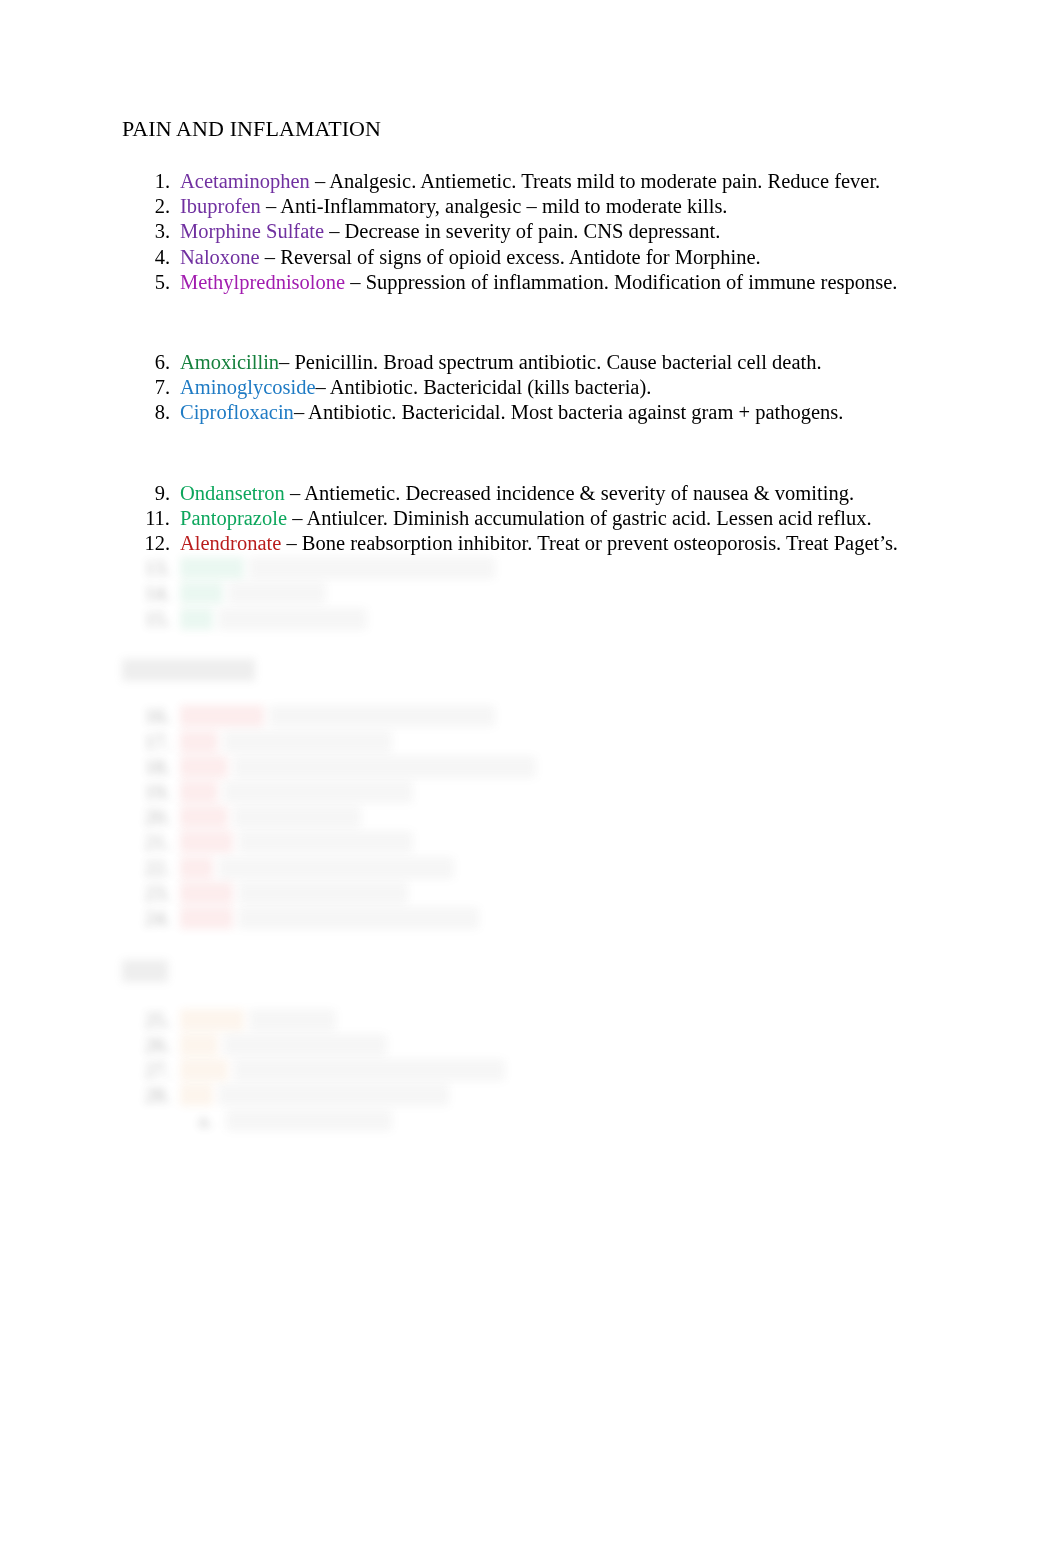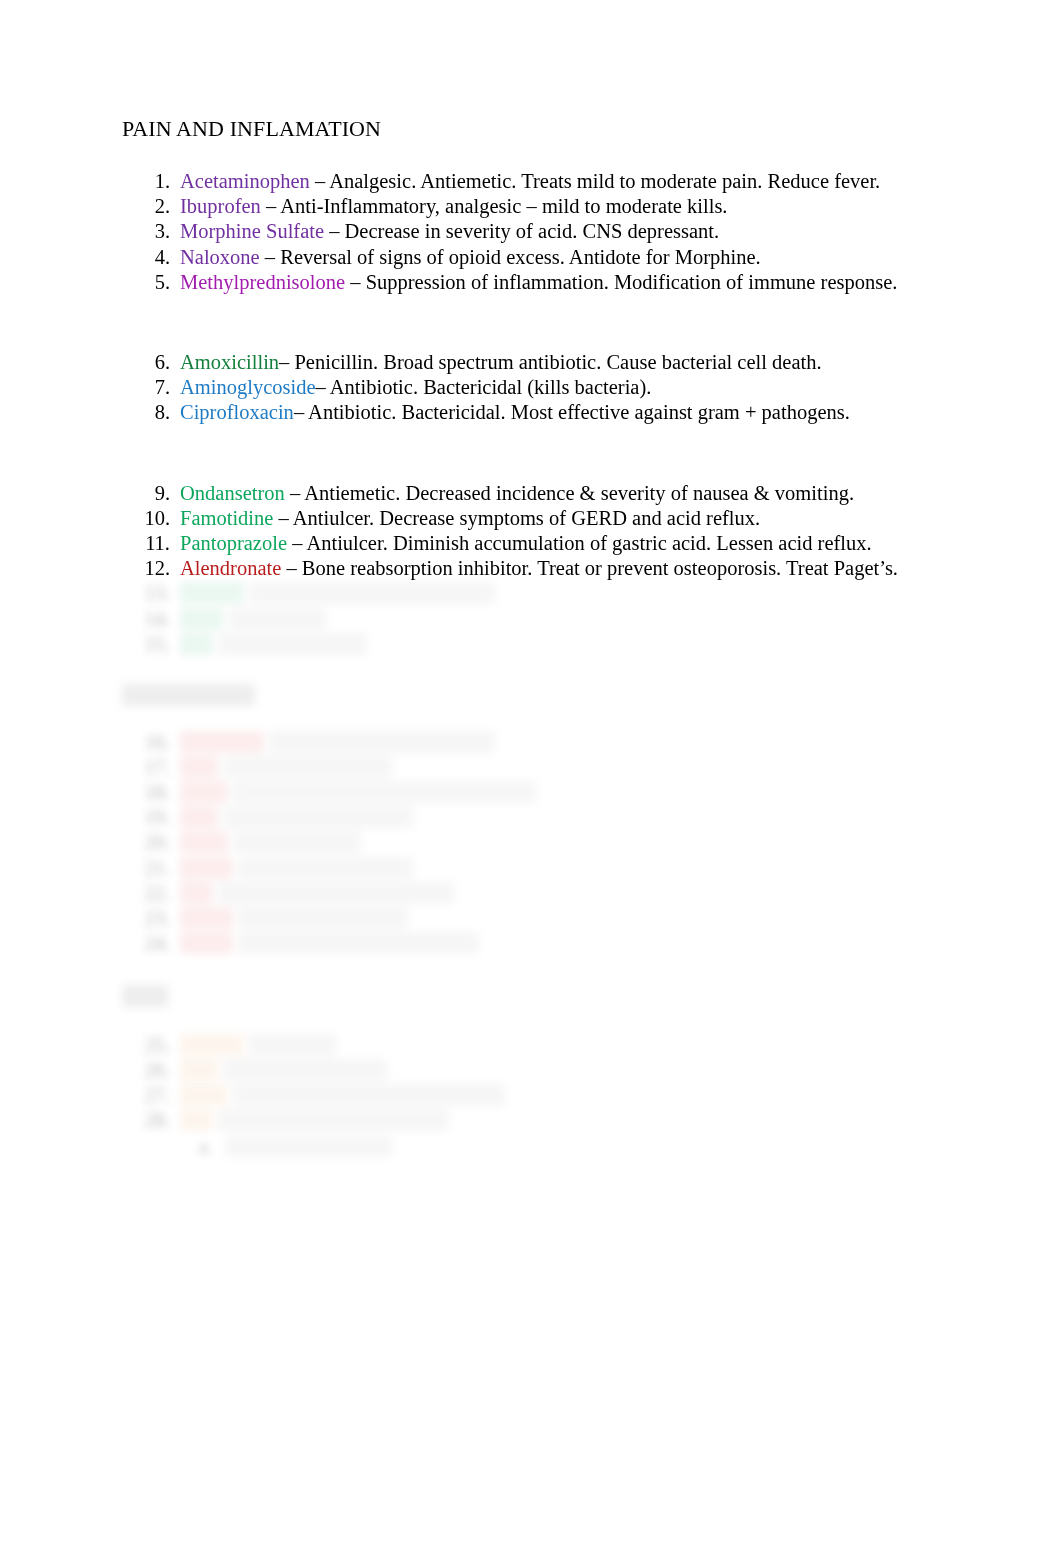--- a/index.html
+++ b/index.html
@@ -110,21 +110,21 @@
         <li class="drug-item">
           <span class="item-num">1.</span>
           <span class="item-body"><span class="drug-name" style="color:#7030A0">Acetaminophen</span><span class="drug-desc"> – Analgesic. Antiemetic. Treats mild to moderate pain. Reduce fever.</span></span>
         </li>
         <li class="drug-item">
           <span class="item-num">2.</span>
           <span class="item-body"><span class="drug-name" style="color:#7030A0">Ibuprofen</span><span class="drug-desc"> – Anti-Inflammatory, analgesic – mild to moderate kills.</span></span>
         </li>
         <li class="drug-item">
           <span class="item-num">3.</span>
-          <span class="item-body"><span class="drug-name" style="color:#7030A0">Morphine Sulfate</span><span class="drug-desc"> – Decrease in severity of acid. CNS depressant.</span></span>
+          <span class="item-body"><span class="drug-name" style="color:#7030A0">Morphine Sulfate</span><span class="drug-desc"> – Decrease in severity of pain. CNS depressant.</span></span>
         </li>
         <li class="drug-item">
           <span class="item-num">4.</span>
           <span class="item-body"><span class="drug-name" style="color:#7030A0">Naloxone</span><span class="drug-desc"> – Reversal of signs of opioid excess. Antidote for Morphine.</span></span>
         </li>
         <li class="drug-item">
           <span class="item-num">5.</span>
           <span class="item-body"><span class="drug-name" style="color:#a21caf">Methylprednisolone </span><span class="drug-desc"> – Suppression of inflammation. Modification of immune response.</span></span>
         </li>
       </ol>
@@ -138,37 +138,33 @@
         <li class="drug-item">
           <span class="item-num">6.</span>
           <span class="item-body"><span class="drug-name" style="color:#15803d">Amoxicillin</span><span class="drug-desc">– Penicillin. Broad spectrum antibiotic. Cause bacterial cell death.</span></span>
         </li>
         <li class="drug-item">
           <span class="item-num">7.</span>
           <span class="item-body"><span class="drug-name" style="color:#1F7BC4">Aminoglycoside</span><span class="drug-desc">– Antibiotic. Bactericidal (kills bacteria).</span></span>
         </li>
         <li class="drug-item">
           <span class="item-num">8.</span>
-          <span class="item-body"><span class="drug-name" style="color:#1F7BC4">Ciprofloxacin</span><span class="drug-desc">– Antibiotic. Bactericidal. Most effective against gram + pathogens.</span></span>
+          <span class="item-body"><span class="drug-name" style="color:#1F7BC4">Ciprofloxacin</span><span class="drug-desc">– Antibiotic. Bactericidal. Most bacteria against gram + pathogens.</span></span>
         </li>
       </ol>
     </div>
 
     <div class="gap-between-sections"></div>
 
     <div>
       <div class="gap-after-heading"></div>
       <ol class="drug-list">
         <li class="drug-item">
           <span class="item-num">9.</span>
           <span class="item-body"><span class="drug-name" style="color:#0CA65C">Ondansetron </span><span class="drug-desc"> – Antiemetic. Decreased incidence &amp; severity of nausea &amp; vomiting.</span></span>
-        </li>
-        <li class="drug-item">
-          <span class="item-num">10.</span>
-          <span class="item-body"><span class="drug-name" style="color:#0CA65C">Famotidine</span><span class="drug-desc"> – Antiulcer. Decrease symptoms of GERD and acid reflux.</span></span>
         </li>
         <li class="drug-item">
           <span class="item-num">11.</span>
           <span class="item-body"><span class="drug-name" style="color:#0CA65C">Pantoprazole </span><span class="drug-desc"> – Antiulcer. Diminish accumulation of gastric acid. Lessen acid reflux.</span></span>
         </li>
         <li class="drug-item">
           <span class="item-num">12.</span>
           <span class="item-body"><span class="drug-name" style="color:#b91c1c">Alendronate </span><span class="drug-desc"> – Bone reabsorption inhibitor. Treat or prevent osteoporosis. Treat Paget’s.</span></span>
         </li>
 

